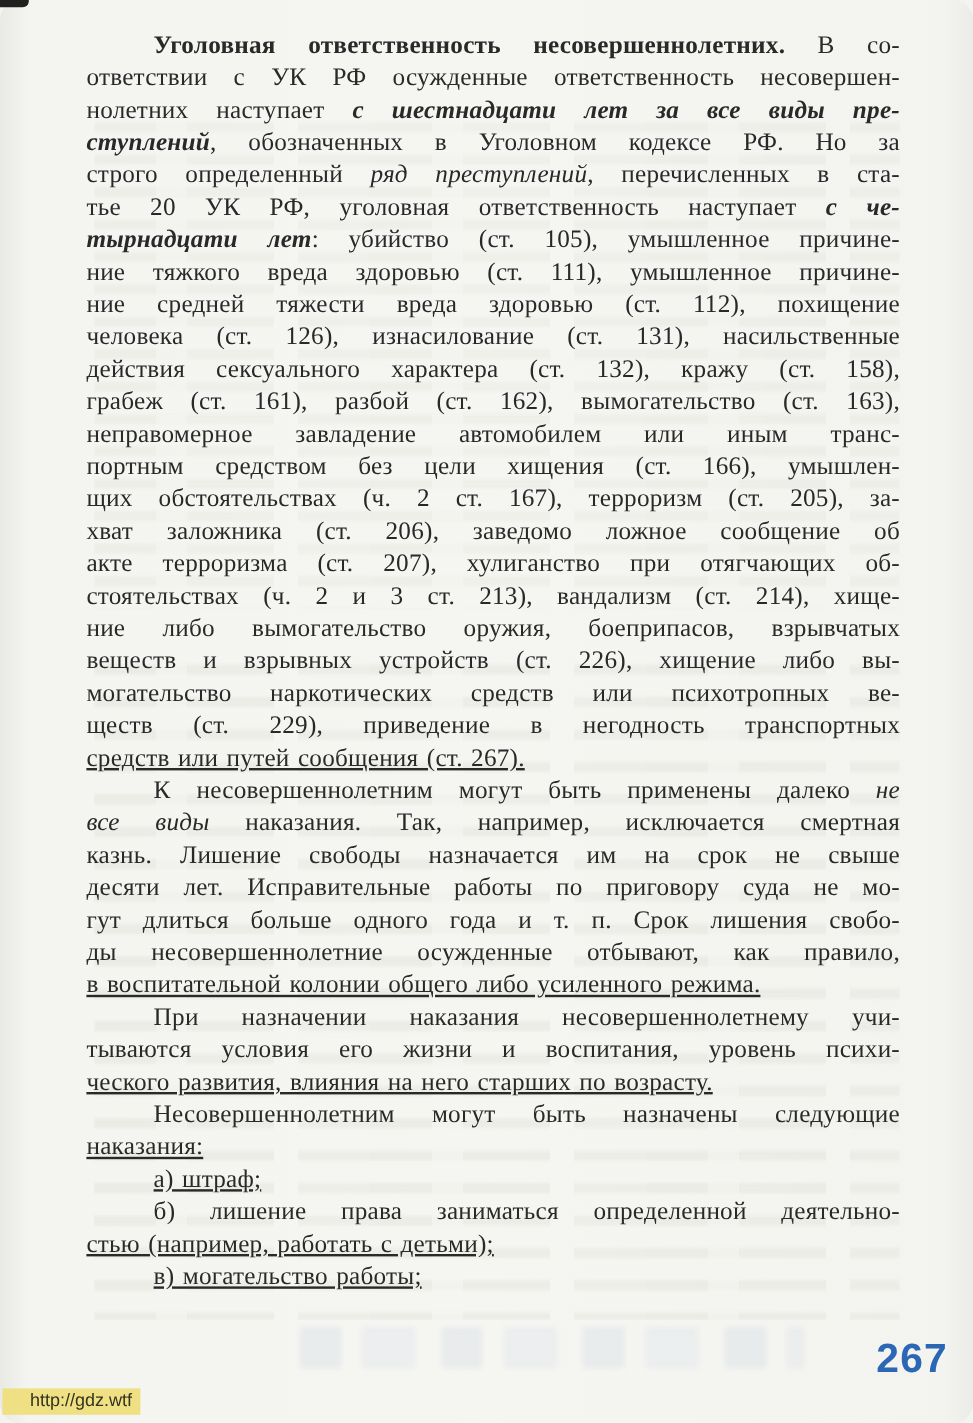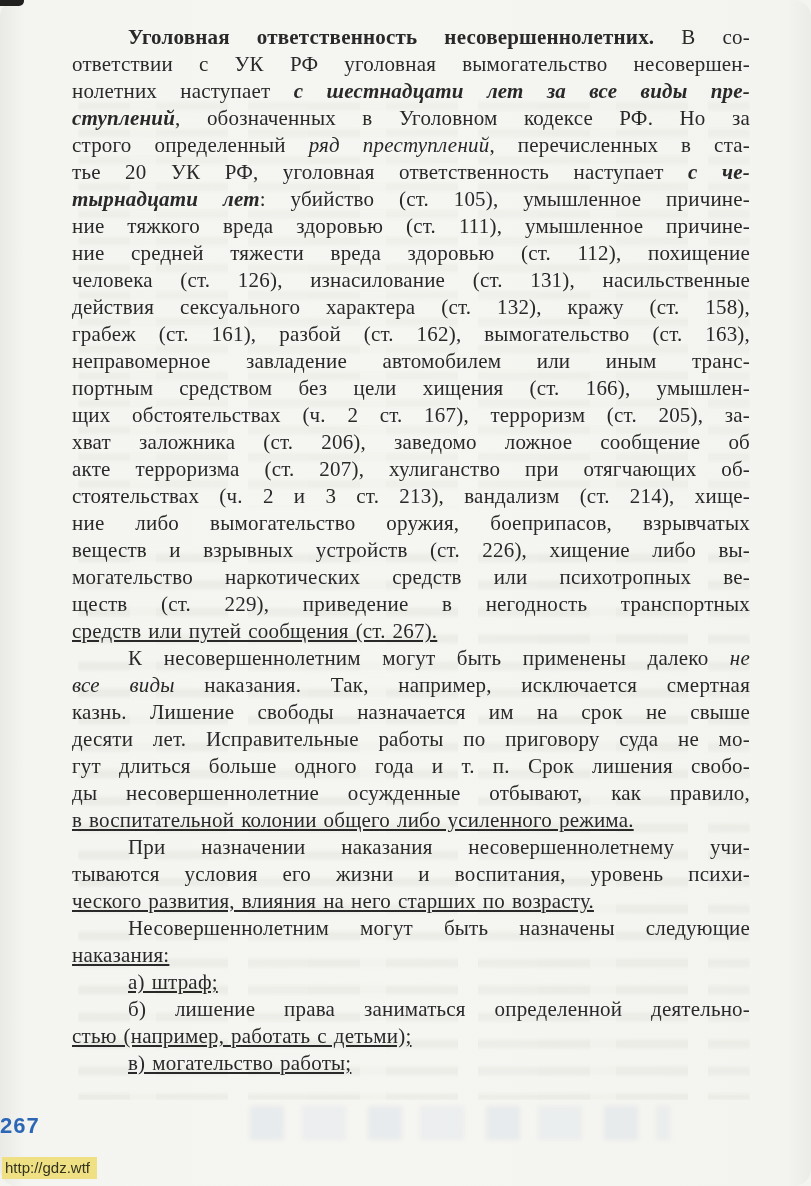--- a/index.html
+++ b/index.html
@@ -95,49 +95,49 @@
   .seg-b { font-weight: bold; }
   .seg-i { font-style: italic; }
   .seg-bi { font-weight: bold; font-style: italic; font-family: Liberation Serif, serif; }
 
   
   .page-number {
     position: absolute;
     top: 1113px;
     left: 0;
     width: 790px;
-    text-align: left;
+    text-align: right;
     font-family: "Liberation Sans", "DejaVu Sans", sans-serif;
     font-weight: bold;
-    font-size: 22px;
+    font-size: 34px;
     letter-spacing: 1px;
   }
   .watermark {
     position: absolute;
     left: 2px;
     top: 1157px;
-    padding: 2px 7px 3px 3px;
+    padding: 2px 7px 3px 23px;
     font-family: "Liberation Sans", "DejaVu Sans", sans-serif;
     font-size: 15px;
     color: #33331f;
   }
 </style>
 </head>
 <body>
 
 <div class="page">
   <div class="scan-edge"></div>
 
   <div class="bleed-layer" id="bleed-top"></div>
   <div class="bleed-layer" id="bleed-bottom"></div>
   <div class="bleed-blue"></div>
 
   <div class="text-column">
       <div class="line indent"><span class="seg-b">Уголовная ответственность несовершеннолетних.</span><span class="seg-n"> В со-</span></div>
-      <div class="line"><span class="seg-n">ответствии с УК РФ уголовная вымогательство несовершен-</span></div>
+      <div class="line"><span class="seg-n">ответствии с УК РФ осужденные ответственность несовершен-</span></div>
       <div class="line"><span class="seg-n">нолетних наступает </span><span class="seg-bi">с шестнадцати лет за все виды пре-</span></div>
       <div class="line"><span class="seg-bi">ступлений</span><span class="seg-n">, обозначенных в Уголовном кодексе РФ. Но за</span></div>
       <div class="line"><span class="seg-n">строго определенный </span><span class="seg-i">ряд преступлений</span><span class="seg-n">, перечисленных в ста-</span></div>
       <div class="line"><span class="seg-n">тье 20 УК РФ, уголовная ответственность наступает </span><span class="seg-bi">с че-</span></div>
       <div class="line"><span class="seg-bi">тырнадцати лет</span><span class="seg-n">: убийство (ст. 105), умышленное причине-</span></div>
       <div class="line"><span class="seg-n">ние тяжкого вреда здоровью (ст. 111), умышленное причине-</span></div>
       <div class="line"><span class="seg-n">ние средней тяжести вреда здоровью (ст. 112), похищение</span></div>
       <div class="line"><span class="seg-n">человека (ст. 126), изнасилование (ст. 131), насильственные</span></div>
       <div class="line"><span class="seg-n">действия сексуального характера (ст. 132), кражу (ст. 158),</span></div>
       <div class="line"><span class="seg-n">грабеж (ст. 161), разбой (ст. 162), вымогательство (ст. 163),</span></div>

